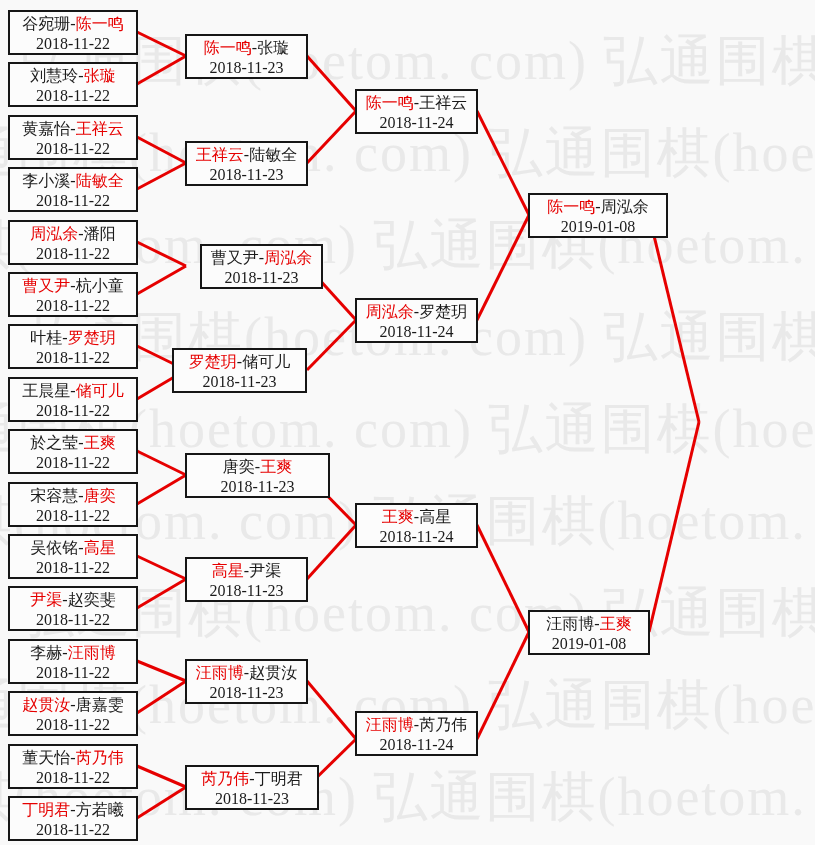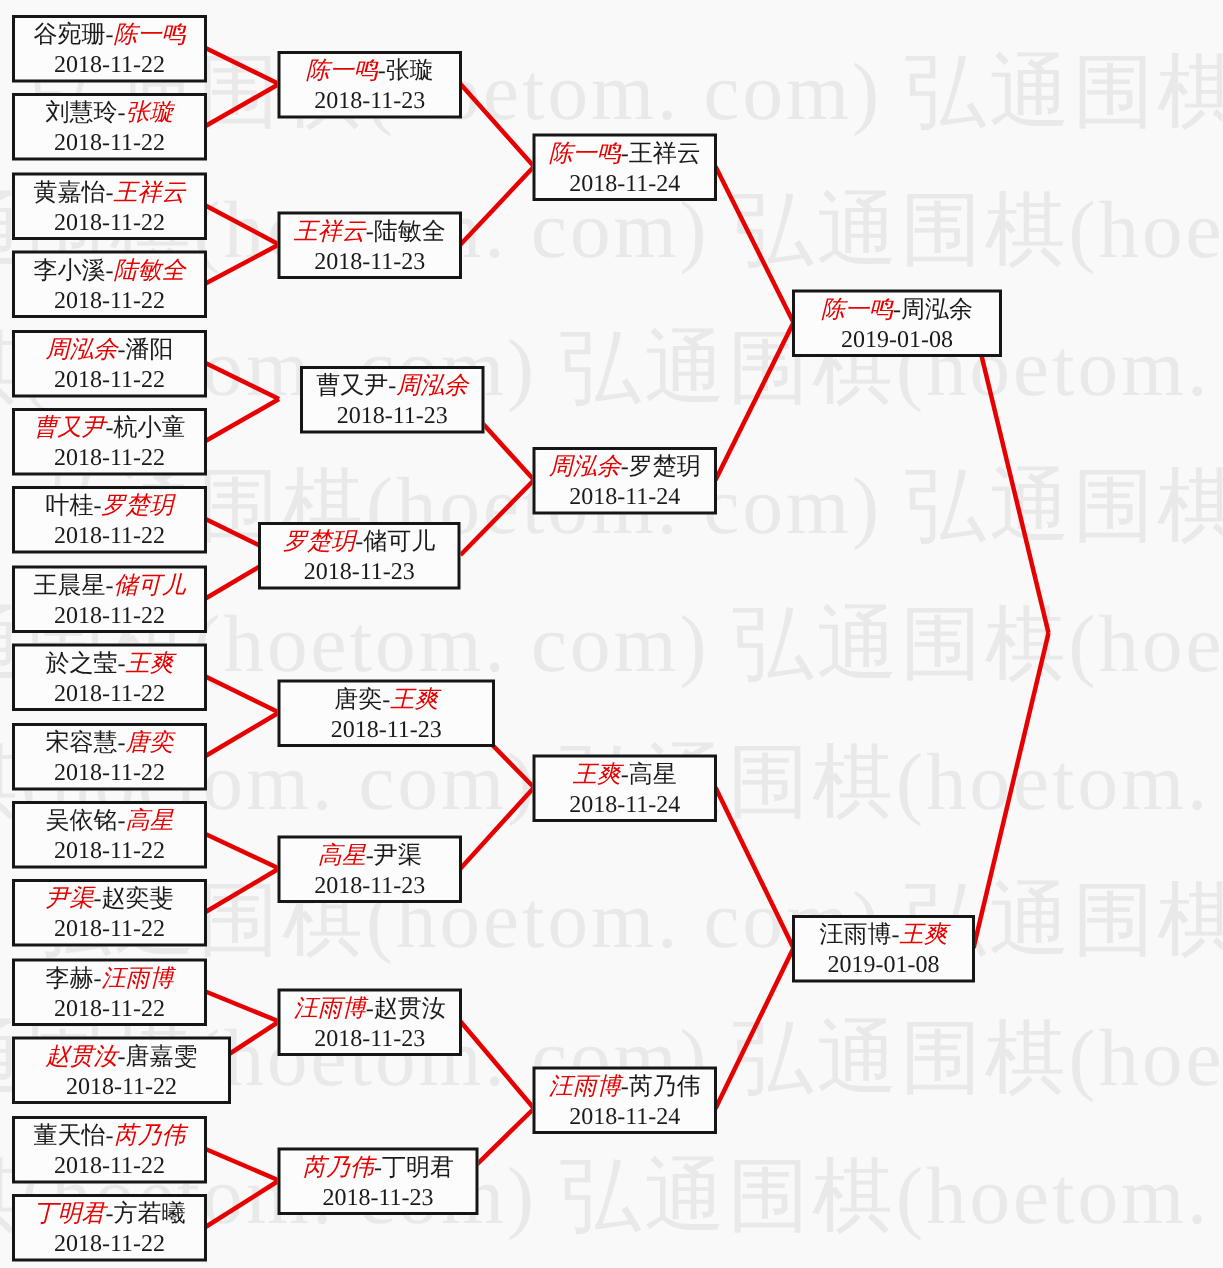--- a/index.html
+++ b/index.html
@@ -51,21 +51,21 @@
   .names{
     white-space:nowrap;
     font-size:16px;
     line-height:21px;
     margin-top:1px;
   }
   .date{
     font-size:16px;
     line-height:19px;
   }
-  .win{color:#e60000;font-style:italic;}
+  .win{color:#e60000;}
 </style>
 </head>
 <body>
 
 <div id="stage">
 
   <div id="watermark">
       <div class="wm-row" style="top: 28px; left: 20px;">弘通围棋(hoetom. com) 弘通围棋(hoetom. com) 弘通围棋(hoetom. com) </div>
       <div class="wm-row" style="top: 120px; left: -95px;">弘通围棋(hoetom. com) 弘通围棋(hoetom. com) 弘通围棋(hoetom. com) </div>
       <div class="wm-row" style="top: 212px; left: -210px;">弘通围棋(hoetom. com) 弘通围棋(hoetom. com) 弘通围棋(hoetom. com) </div>
@@ -155,21 +155,21 @@
     <div class="date">2018-11-22</div>
   </div>
   <div class="match" style="left:8px;top:586px;width:130px">
     <div class="names"><span class="win">尹渠</span><span>-</span><span>赵奕斐</span></div>
     <div class="date">2018-11-22</div>
   </div>
   <div class="match" style="left:8px;top:639px;width:130px">
     <div class="names"><span>李赫</span><span>-</span><span class="win">汪雨博</span></div>
     <div class="date">2018-11-22</div>
   </div>
-  <div class="match" style="left:8px;top:691px;width:146px">
+  <div class="match" style="left:8px;top:691px;width:130px">
     <div class="names"><span class="win">赵贯汝</span><span>-</span><span>唐嘉雯</span></div>
     <div class="date">2018-11-22</div>
   </div>
   <div class="match" style="left:8px;top:744px;width:130px">
     <div class="names"><span>董天怡</span><span>-</span><span class="win">芮乃伟</span></div>
     <div class="date">2018-11-22</div>
   </div>
   <div class="match" style="left:8px;top:796px;width:130px">
     <div class="names"><span class="win">丁明君</span><span>-</span><span>方若曦</span></div>
     <div class="date">2018-11-22</div>

